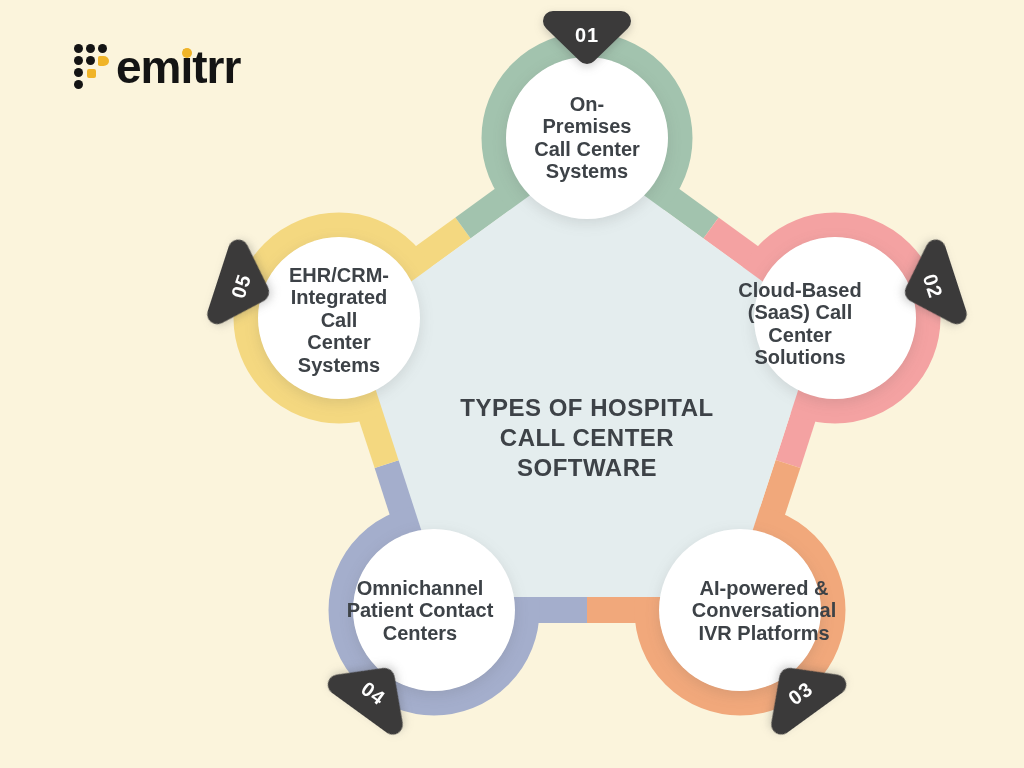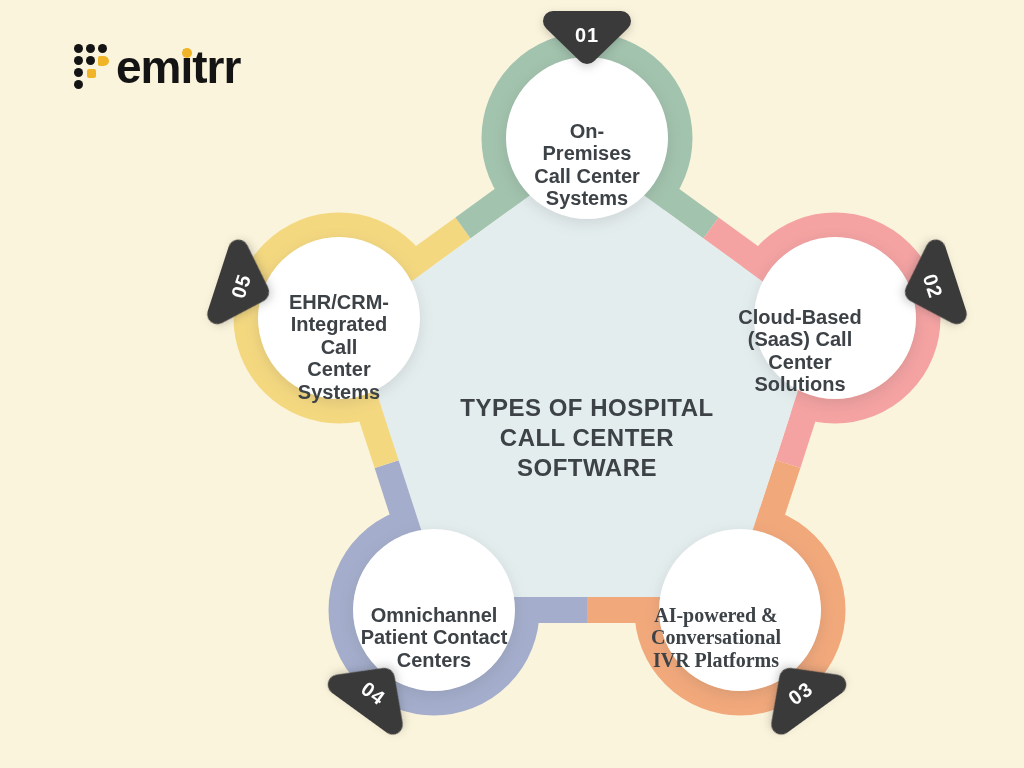--- a/index.html
+++ b/index.html
@@ -5,21 +5,21 @@
   html,body{margin:0;padding:0;}
   body{font-family:"Liberation Sans", sans-serif;}
   .stage{position:relative;width:1024px;height:768px;overflow:hidden;background:#bef264;}
   .stage svg{position:absolute;left:0;top:0;}
   .node-circle{filter:drop-shadow(0 4px 7px rgba(70,70,70,0.14));}
   .badge-shape{filter:drop-shadow(0 3px 4px rgba(70,70,70,0.25));}
   .badge-number{font-family:"Liberation Sans",sans-serif;font-weight:700;font-size:20px;letter-spacing:1px;}
   .node-label{
     position:absolute;transform:translate(-50%,-50%);
     width:200px;text-align:center;white-space:pre-line;
-    font-weight:700;font-size:20px;line-height:1.12;color:#3d4247;margin-top:27px;
+    font-weight:700;font-size:20px;line-height:1.12;color:#3d4247;
   }
   .center-title{
     position:absolute;left:587px;top:427px;transform:translate(-50%,-50%);
     width:420px;text-align:center;white-space:pre-line;
     font-weight:700;font-size:24px;line-height:1.25;letter-spacing:0.5px;color:#3d4247;margin-top:11px;
   }
   .logo{position:absolute;left:74px;top:44px;display:flex;align-items:center;}
   .logo-icon{position:relative;width:42px;height:46px;}
   .logo-icon .dot{position:absolute;width:9px;height:9px;border-radius:50%;background:#141414;}
   .logo-icon .yshape{position:absolute;width:11px;height:10px;background:#f0b428;border-radius:2px 55% 55% 2px;}
@@ -113,24 +113,24 @@
 SOFTWARE</div>
 
   <div class="node-label" style="left:587px;top:138px;">On-
 Premises
 Call Center
 Systems</div>
   <div class="node-label" style="left:800px;top:324px;">Cloud-Based
 (SaaS) Call
 Center
 Solutions</div>
-  <div class="node-label" style="left:716px;top:611px;font-family:Liberation Serif, serif;">AI-powered &amp;
+  <div class="node-label" style="left:764px;top:611px;">AI-powered &amp;
 Conversational
 IVR Platforms</div>
-  <div class="node-label" style="left:434px;top:611px;">Omnichannel
+  <div class="node-label" style="left:420px;top:611px;">Omnichannel
 Patient Contact
 Centers</div>
   <div class="node-label" style="left:339px;top:320px;">EHR/CRM-
 Integrated
 Call
 Center
 Systems</div>
 
 </div>
 

